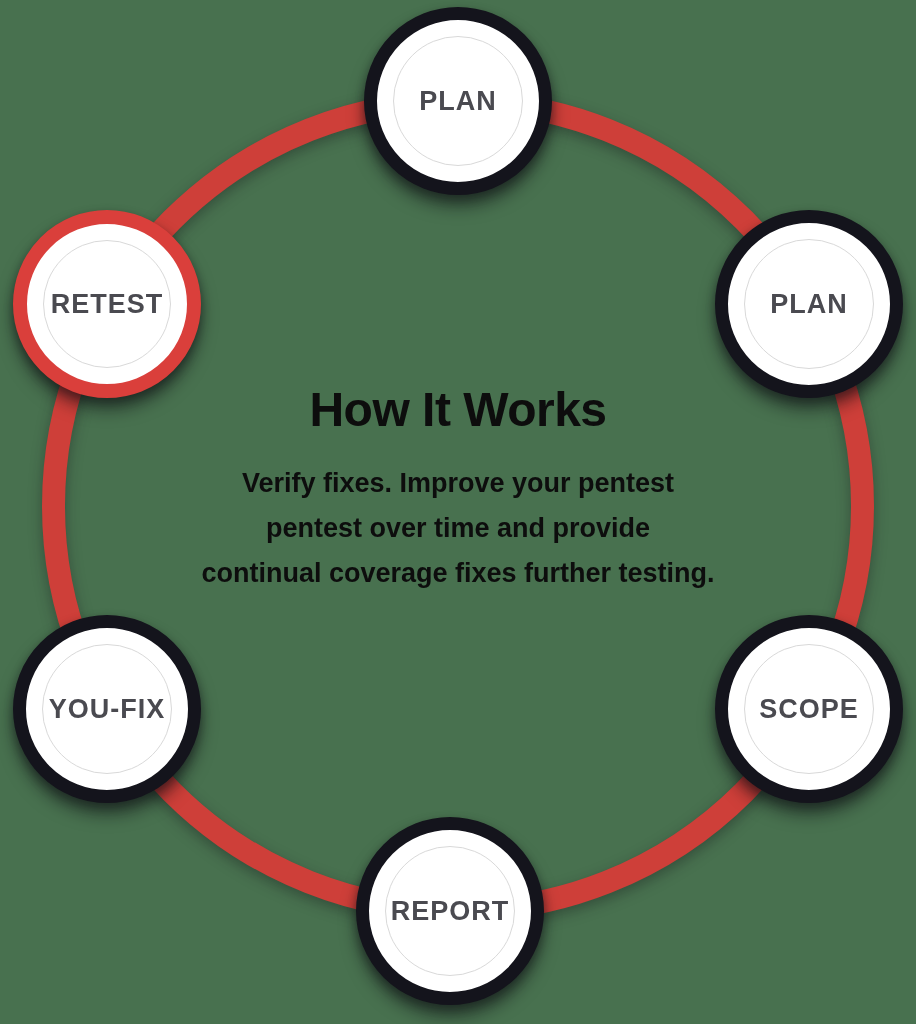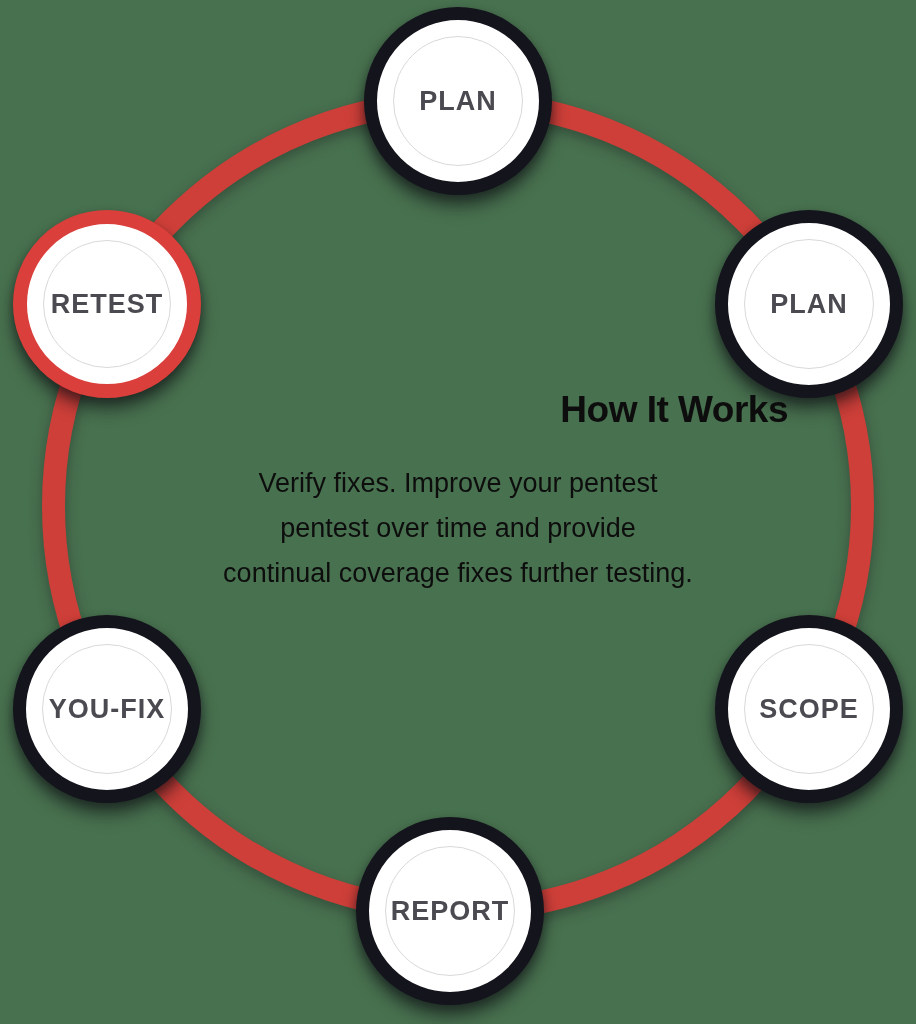--- a/index.html
+++ b/index.html
@@ -73,32 +73,31 @@
   .center-text {
     position: absolute;
     left: 128px;
     top: 385px;
     width: 660px;
     text-align: center;
     color: var(--text, #0D0D0D);
   }
   .center-text h2 {
     margin: 0 0 26px 0;
-    font-size: 37px;
+    font-size: 48px;
     line-height: 50px;
     font-weight: 700;
     letter-spacing: -0.5px;
     color: var(--text, #0D0D0D);
-    text-align: right;
   }
   .center-text .desc-line {
     display: block;
     font-size: 27px;
     line-height: 45px;
-    font-weight: 400;
+    font-weight: 700;
   }
 </style>
 </head>
 <body>
 
 <div class="stage">
 
   <div class="cycle-ring"></div>
 
   <div class="center-text">

